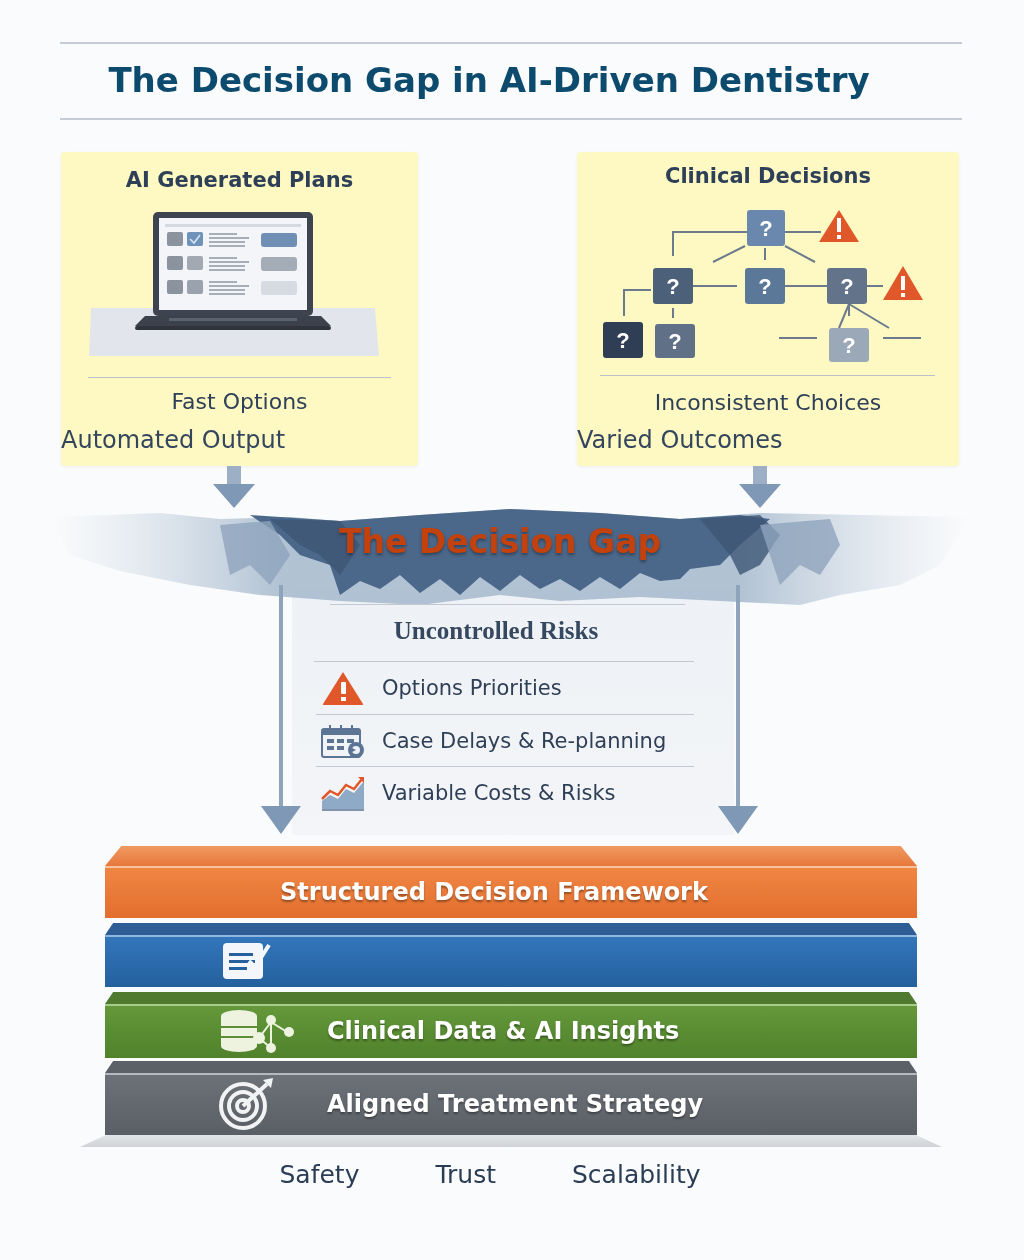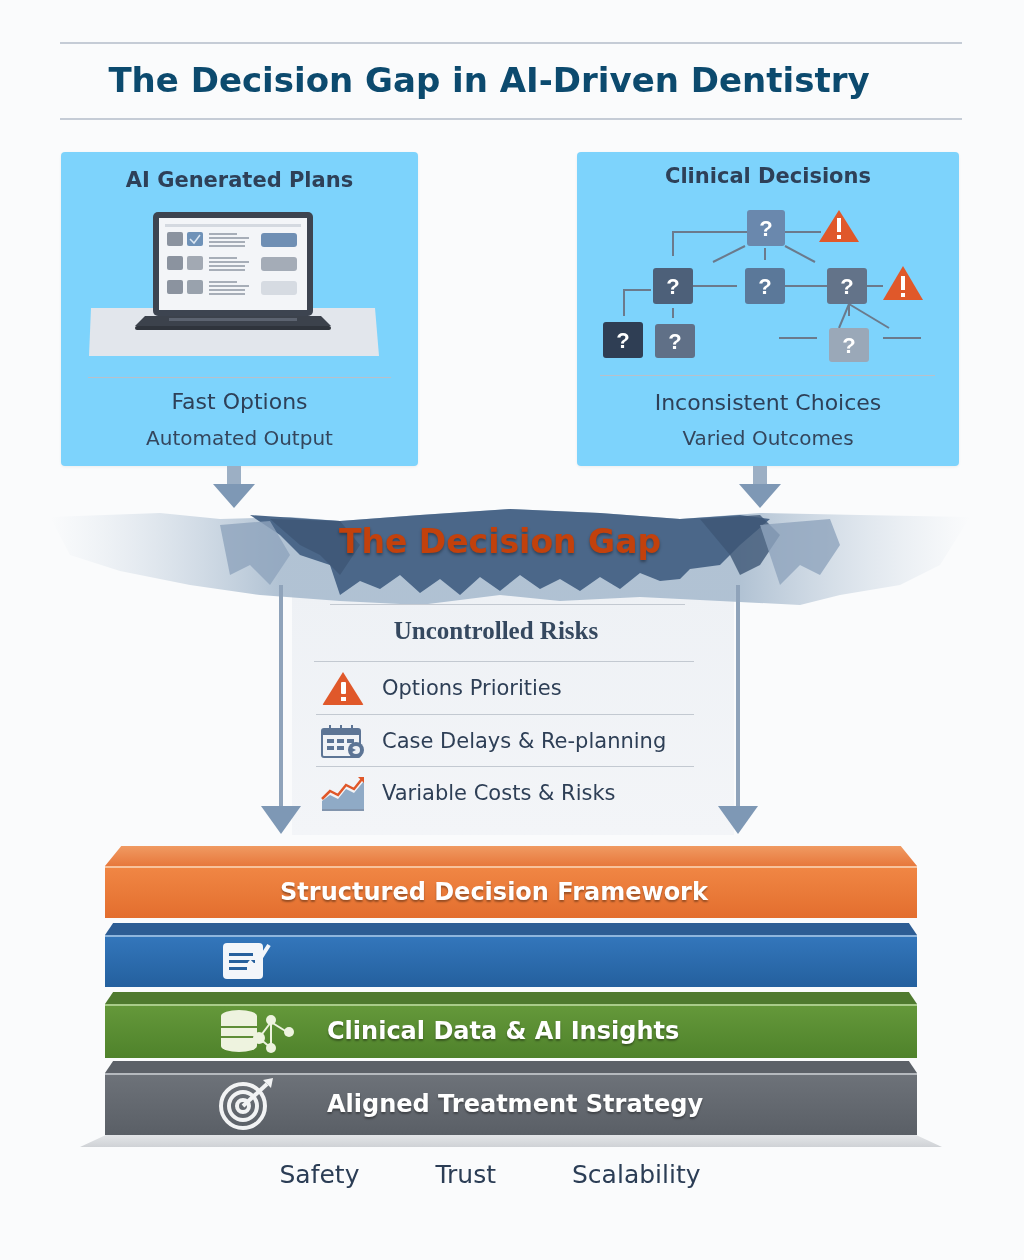--- a/index.html
+++ b/index.html
@@ -3,27 +3,27 @@
 <meta charset="utf-8">
 <style>
   * { box-sizing: border-box; margin: 0; padding: 0; }
   html, body { width: 1024px; height: 1260px; background: #fafbfc; overflow: hidden; }
   body { font-family: "DejaVu Sans", "Liberation Sans", sans-serif; color: #2c3e55; position: relative; }
 
   .rule { position: absolute; left: 60px; width: 902px; height: 2px; background: #c5ccd6; }
   .title { position: absolute; left: 0; width: 978px; top: 60px; text-align: center;
            font-size: 34px; font-weight: bold; color: #0c4a6e; letter-spacing: 0px; }
 
-  .card { position: absolute; background: #7dd3fc; border-radius: 4px;
+  .card { position: absolute; background: #fef9c3; border-radius: 4px;
           box-shadow: 0 1px 3px rgba(0,0,0,0.06); }
   .card-title { position: absolute; left: 0; right: 0; text-align: center;
                 font-size: 21px; font-weight: bold; color: #2e4058; }
   .card-sep { position: absolute; height: 1px; background: #b9c0ca; }
   .card-h2 { position: absolute; left: 0; right: 0; text-align: center; font-size: 22px; color: #2e4058; }
-  .card-h3 { position: absolute; left: 0; right: 0; text-align: center; font-size: 20px; color: #34465d; }
+  .card-h3 { position: absolute; left: 0; right: 0; text-align: left; font-size: 24px; color: #34465d; }
 
   .arrow-down { position: absolute; }
 
   .gap { position: absolute; left: 40px; top: 505px; width: 944px; height: 110px; }
   .gap-label { position: absolute; left: 0; width: 1000px; top: 522px; text-align: center;
                font-size: 33px; font-weight: bold; color: #c2410c; text-shadow: 0 2px 3px rgba(0,0,0,0.35); }
 
   .risk-panel { position: absolute; left: 292px; top: 590px; width: 442px; height: 245px;
                 background: linear-gradient(#eef1f5, #f3f5f8); }
   .risk-title { position: absolute; left: 292px; width: 410px; top: 617px; text-align: center;

